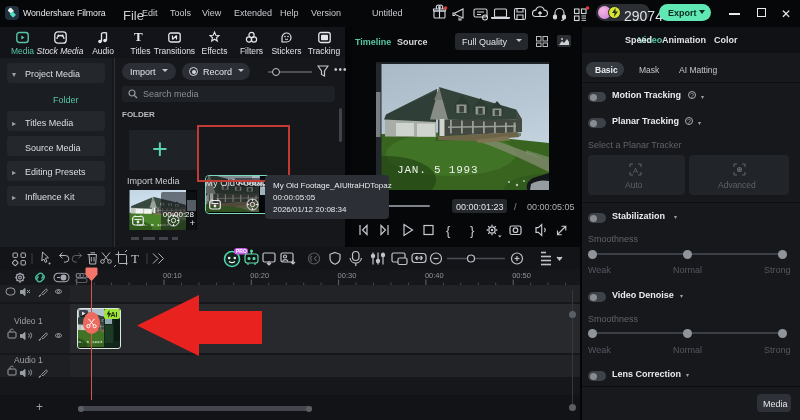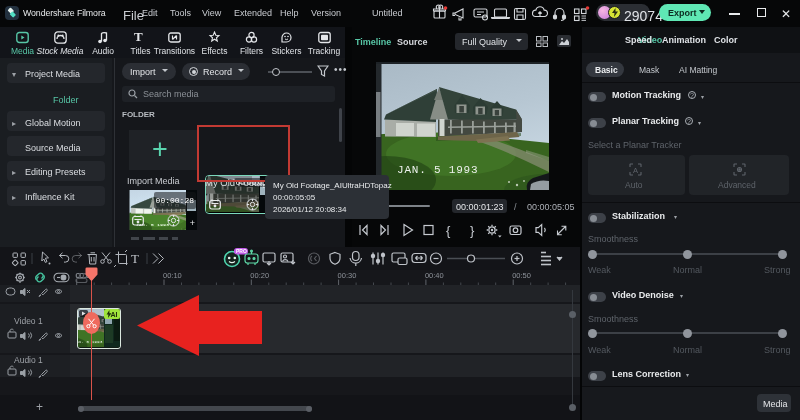--- a/index.html
+++ b/index.html
@@ -216,21 +216,21 @@
   <div class="abs" style="left:7px;top:63px;width:98px;height:20px;background:#24272c;border-radius:4px;"></div>
   <div class="abs" style="left:7px;top:111px;width:98px;height:20px;background:#24272c;border-radius:4px;"></div>
   <div class="abs" style="left:7px;top:136px;width:98px;height:20px;background:#24272c;border-radius:4px;"></div>
   <div class="abs" style="left:7px;top:161px;width:98px;height:20px;background:#24272c;border-radius:4px;"></div>
   <div class="abs" style="left:7px;top:186px;width:98px;height:20px;background:#24272c;border-radius:4px;"></div>
   <div class="abs" style="left:114px;top:58px;width:1px;height:189px;background:#2e3136;"></div>
   <div class="abs" style="left:12px;top:70px;font-size:8px;color:#9da1a7;">▾</div>
   <div class="abs" style="left:25px;top:69px;font-size:9px;color:#dcdfe3;text-align:center;">Project Media</div>
   <div class="abs" style="left:53px;top:95px;font-size:9px;color:#57c6a6;">Folder</div>
   <div class="abs" style="left:12px;top:119px;font-size:8px;color:#9da1a7;">▸</div>
-  <div class="abs" style="left:25px;top:118px;font-size:9px;color:#dcdfe3;">Global Motion</div>
+  <div class="abs" style="left:25px;top:118px;font-size:9px;color:#dcdfe3;">Titles Media</div>
   <div class="abs" style="left:25px;top:143px;font-size:9px;color:#dcdfe3;">Source Media</div>
   <div class="abs" style="left:12px;top:168px;font-size:8px;color:#9da1a7;">▸</div>
   <div class="abs" style="left:25px;top:167px;font-size:9px;color:#dcdfe3;">Editing Presets</div>
   <div class="abs" style="left:12px;top:193px;font-size:8px;color:#9da1a7;">▸</div>
   <div class="abs" style="left:25px;top:192px;font-size:9px;color:#dcdfe3;">Influence Kit</div>
 
   <div class="abs" style="left:122px;top:63px;width:54px;height:17px;border-radius:9px;background:#2b2e34;"></div>
   <div class="abs" style="left:130px;top:67px;font-size:9px;color:#e4e6e9;">Import</div>
   <div class="abs" style="left:162px;top:69px;width:0;height:0;border-left:3px solid transparent;border-right:3px solid transparent;border-top:3.5px solid #c3c7cc;"></div>
   <div class="abs" style="left:182px;top:63px;width:68px;height:17px;border-radius:9px;background:#2b2e34;"></div>
@@ -281,21 +281,21 @@
     <div style="position:absolute;right:1px;bottom:1px;font-size:9px;color:#e8eaec;">+</div>
   </div>
   <div class="abs" style="left:205px;top:177px;font-size:9.5px;color:#dcdfe3;">My Old Footage_...</div>
 
   <div class="abs" id="thumb2" style="left:129px;top:190px;width:68px;height:40px;background:#000;overflow:hidden;">
     <svg style="position:absolute;left:0;top:-1px;filter:brightness(1.15);" width="68" height="42" viewBox="4 2 166 124" preserveAspectRatio="none">
         <use href="#vhs" width="173" height="128"></use>
       </svg>
     <div style="position:absolute;left:57px;top:0;width:11px;height:40px;background:#05090b;"></div>
     <div style="position:absolute;left:58px;top:10px;width:9px;height:11px;background:#9fb3bd;"></div>
-    <div style="position:absolute;right:1px;top:2px;font-size:8px;color:#fff;background:rgba(20,22,25,0.55);border-radius:2px;padding:4px 2px;font-family:Liberation Mono, monospace;">00:00:28</div>
+    <div style="position:absolute;right:1px;top:2px;font-size:8px;color:#fff;background:rgba(20,22,25,0.55);border-radius:2px;padding:18px 2px;">00:00:28</div>
     <svg style="position:absolute;left:3px;bottom:4px;" width="12" height="11" viewBox="0 0 12 11">
         <rect x="0.7" y="1.5" width="10.6" height="8.5" rx="2" fill="none" stroke="#e8eaec" stroke-width="1.2"></rect>
         <path d="M3 1.5 V0.3 M9 1.5 V0.3 M2.5 4.5 h7" stroke="#e8eaec" stroke-width="1"></path>
         <circle cx="6" cy="7" r="1.4" fill="#e8eaec"></circle>
       </svg>
     <svg style="position:absolute;left:38px;bottom:3px;" width="13" height="13" viewBox="0 0 13 13">
         <circle cx="6.5" cy="6.5" r="5.5" fill="none" stroke="#dfe2e6" stroke-width="1"></circle>
         <circle cx="6.5" cy="6.5" r="2.2" fill="none" stroke="#dfe2e6" stroke-width="1"></circle>
         <path d="M6.5 1 v2 M6.5 10 v2 M1 6.5 h2 M10 6.5 h2" stroke="#dfe2e6" stroke-width="1"></path>
       </svg>

